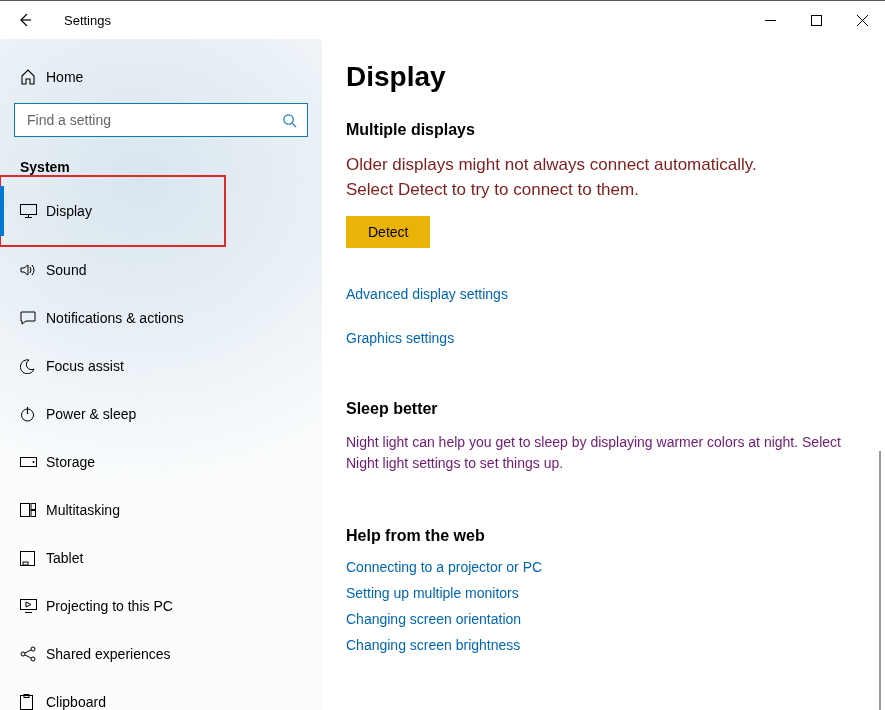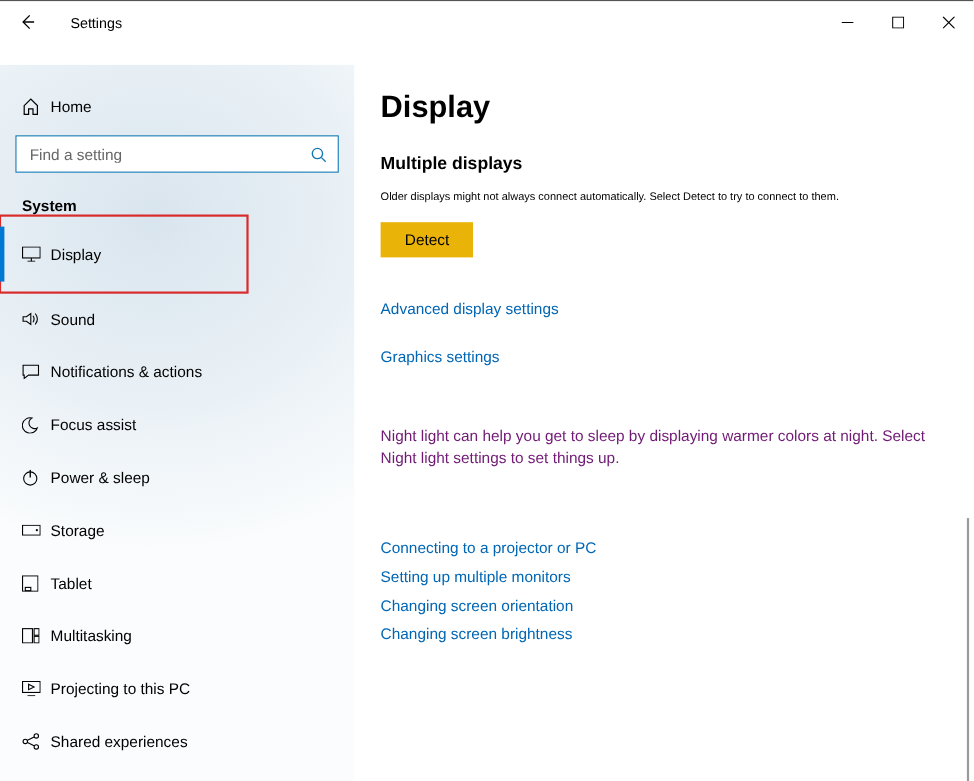--- a/index.html
+++ b/index.html
@@ -7,21 +7,21 @@
     margin: 0;
     font-family: "Segoe UI", -apple-system, sans-serif;
     font-size: 14px;
     color: #000;
     background: #fff;
     width: 885px;
     height: 710px;
     overflow: hidden;
     position: relative;
   }
-  .window { display: flex; flex-direction: column; height: 100%; border-top: 1px solid #555; gap: 20px; }
+  .window { display: flex; flex-direction: column; height: 100%; border-top: 1px solid #555; }
   .titlebar {
     height: 38px;
     display: flex;
     align-items: center;
     padding-left: 14px;
   }
   .titlebar .back { width: 22px; height: 22px; display: flex; align-items: center; justify-content: center; }
   .titlebar .title { margin-left: 28px; font-size: 13px; }
   .win-controls { margin-left: auto; display: flex; }
   .win-btn { width: 46px; height: 32px; display: flex; align-items: center; justify-content: center; }
@@ -93,21 +93,21 @@
   }
 
   .content {
     flex: 1;
     padding: 22px 30px 0 24px;
     overflow: hidden;
     position: relative;
   }
   .page-title { font-size: 28px; font-weight: 600; margin: 0 0 28px 0; }
   .subhead { font-size: 16px; font-weight: 600; margin: 0 0 14px 0; }
-  .desc { font-size: 10px; color: #000000; line-height: 1.45; margin: 0 0 14px 0; max-width: 460px; }
+  .desc { font-size: 17px; color: #7f1d1d; line-height: 1.45; margin: 0 0 14px 0; max-width: 460px; }
   .muted-desc { font-size: 14px; color: #701a75; line-height: 1.45; margin: 0 0 22px 0; max-width: 500px; }
   .btn {
     display: inline-block;
     background: #eab308;
     border: none;
     padding: 8px 22px;
     font-size: 14px;
     cursor: default;
   }
   .link { color: #0066b4; font-size: 14px; margin: 10px 0; display: block; cursor: default; }
@@ -240,37 +240,37 @@
           <svg width="17" height="10" viewBox="0 0 17 10">
               <rect x="0.5" y="0.5" width="16" height="9" stroke="#000" fill="none"></rect>
               <circle cx="13.5" cy="5" r="1" fill="#000"></circle>
             </svg>
         </span>
         <span class="label">Storage</span>
       </div>
 
       <div class="nav-item">
         <span class="icon-slot">
-          <svg width="15" height="15" viewBox="0 0 15 15">
-              <rect x="0.5" y="0.5" width="14" height="14" stroke="#000" fill="none"></rect>
-              <rect x="3" y="11" width="5" height="3" stroke="#000" fill="none"></rect>
-            </svg>
-        </span>
-        <span class="label">Tablet</span>
-      </div>
-
-      <div class="nav-item">
-        <span class="icon-slot">
           <svg width="16" height="14" viewBox="0 0 16 14">
               <rect x="0.5" y="0.5" width="9" height="13" stroke="#000" fill="none"></rect>
               <rect x="11" y="0.5" width="4.5" height="6" stroke="#000" fill="none"></rect>
               <rect x="11" y="7.5" width="4.5" height="6" stroke="#000" fill="none"></rect>
             </svg>
         </span>
         <span class="label">Multitasking</span>
+      </div>
+
+      <div class="nav-item">
+        <span class="icon-slot">
+          <svg width="15" height="15" viewBox="0 0 15 15">
+              <rect x="0.5" y="0.5" width="14" height="14" stroke="#000" fill="none"></rect>
+              <rect x="3" y="11" width="5" height="3" stroke="#000" fill="none"></rect>
+            </svg>
+        </span>
+        <span class="label">Tablet</span>
       </div>
 
       <div class="nav-item">
         <span class="icon-slot">
           <svg width="17" height="14" viewBox="0 0 17 14">
               <rect x="0.5" y="0.5" width="16" height="10" stroke="#000" fill="none"></rect>
               <path d="M6 3 L11 5.5 L6 8 Z" stroke="#000" fill="none"></path>
               <line x1="5" y1="13.5" x2="12" y2="13.5" stroke="#000"></line>
             </svg>
         </span>
@@ -308,24 +308,26 @@
       <p class="desc">Older displays might not always connect automatically. Select Detect to try to connect to them.</p>
       <button class="btn">Detect</button>
 
       <div style="height:28px"></div>
       <a class="link">Advanced display settings</a>
       <div style="height:8px"></div>
       <a class="link">Graphics settings</a>
 
       <div class="gap"></div>
 
+      <h2 class="subhead">Sleep better</h2>
       <p class="muted-desc">Night light can help you get to sleep by displaying warmer colors at night. Select Night light settings to set things up.</p>
 
       <div style="height:32px"></div>
 
+      <h2 class="subhead">Help from the web</h2>
       <a class="link">Connecting to a projector or PC</a>
       <a class="link">Setting up multiple monitors</a>
       <a class="link">Changing screen orientation</a>
       <a class="link">Changing screen brightness</a>
 
       <div class="scrollbar-track">
         <div class="scrollbar-thumb"></div>
       </div>
     </div>
   </div>

